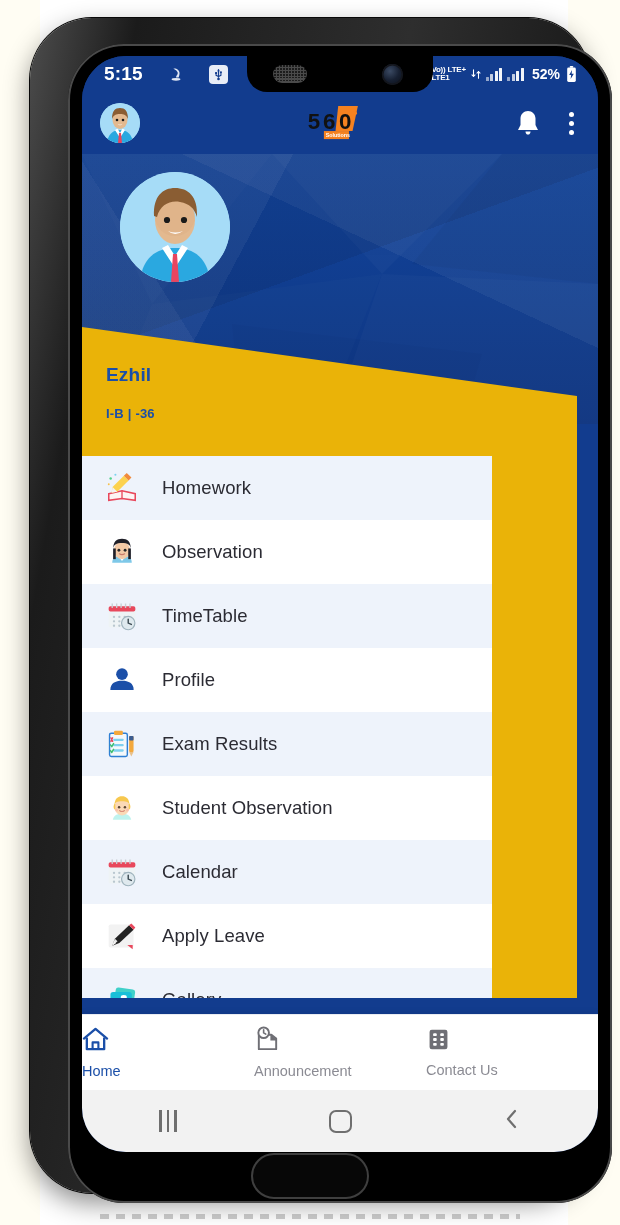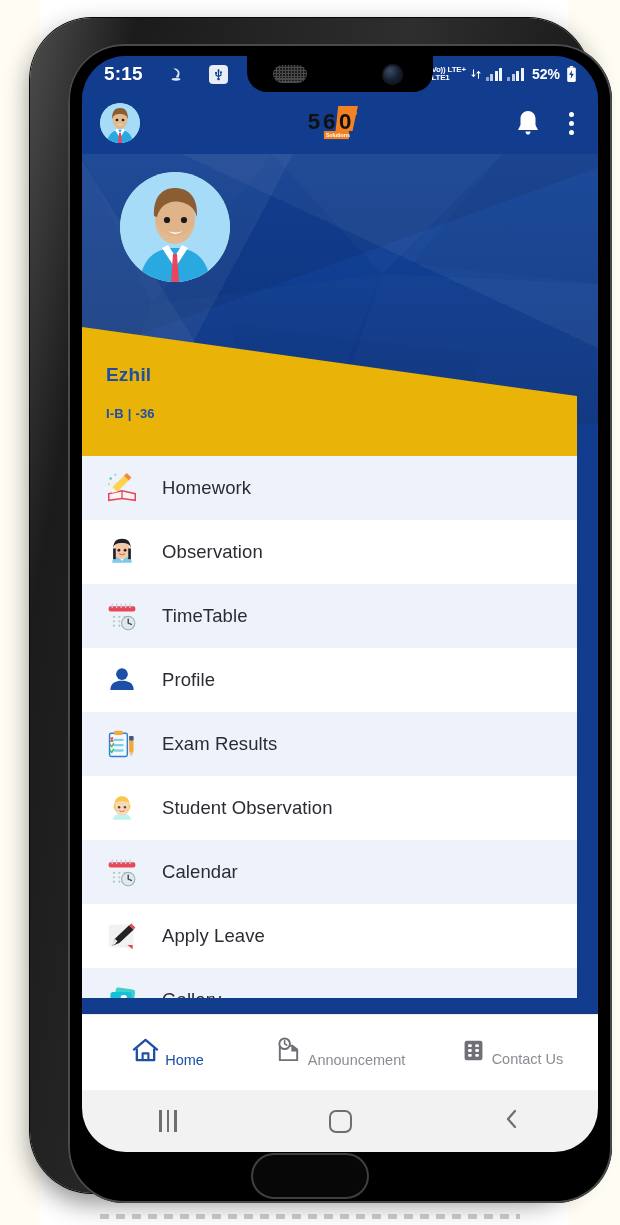--- a/index.html
+++ b/index.html
@@ -190,21 +190,21 @@
   }
   .user-name {
     font-size: 19px; font-weight: 700; color: #1b4fa8; letter-spacing:.2px;
   }
   .user-class {
     margin-top: 20px;
     font-size: 13px; font-weight: 700; color: #1b4fa8; letter-spacing:.2px;
   }
 
   .menu-list {
-    position: absolute; left: 0; top: 178px; width: 495px;
+    position: absolute; left: 0; top: 178px; width: 410px;
   }
   .menu-row {
     display: flex; align-items: center;
     height: 64px;
     padding-left: 22px;
     background: #ffffff;
   }
   .menu-row.alt { background: #eef3fb; }
   .menu-ico {
     width: 36px; height: 36px;
@@ -219,22 +219,22 @@
   
   .bottomnav {
     position: absolute; left: 0; bottom: 62px; width: 100%; height: 76px;
     background: #ffffff;
     display: flex; align-items: center;
     border-top: 1px solid #e9ecf2;
     z-index: 25;
     box-shadow: 0 -2px 6px rgba(0,0,0,.06);
   }
   .nav-item {
-    flex: 1; display: flex; flex-direction: row;
-    align-items: flex-end; justify-content: center; gap: 6px;
+    flex: 1; display: flex; flex-direction: column;
+    align-items: flex-start; justify-content: center; gap: 6px;
   }
   .nav-label { font-size: 14.5px; }
   .nav-item.active .nav-label { color: #1b4fa8; }
   .nav-item .nav-label { color: #8b8b93; }
 
   
   .androidnav {
     position: absolute; left: 0; bottom: 0; width: 100%; height: 62px;
     background: #f2f2f2;
     display: flex; align-items: center;

